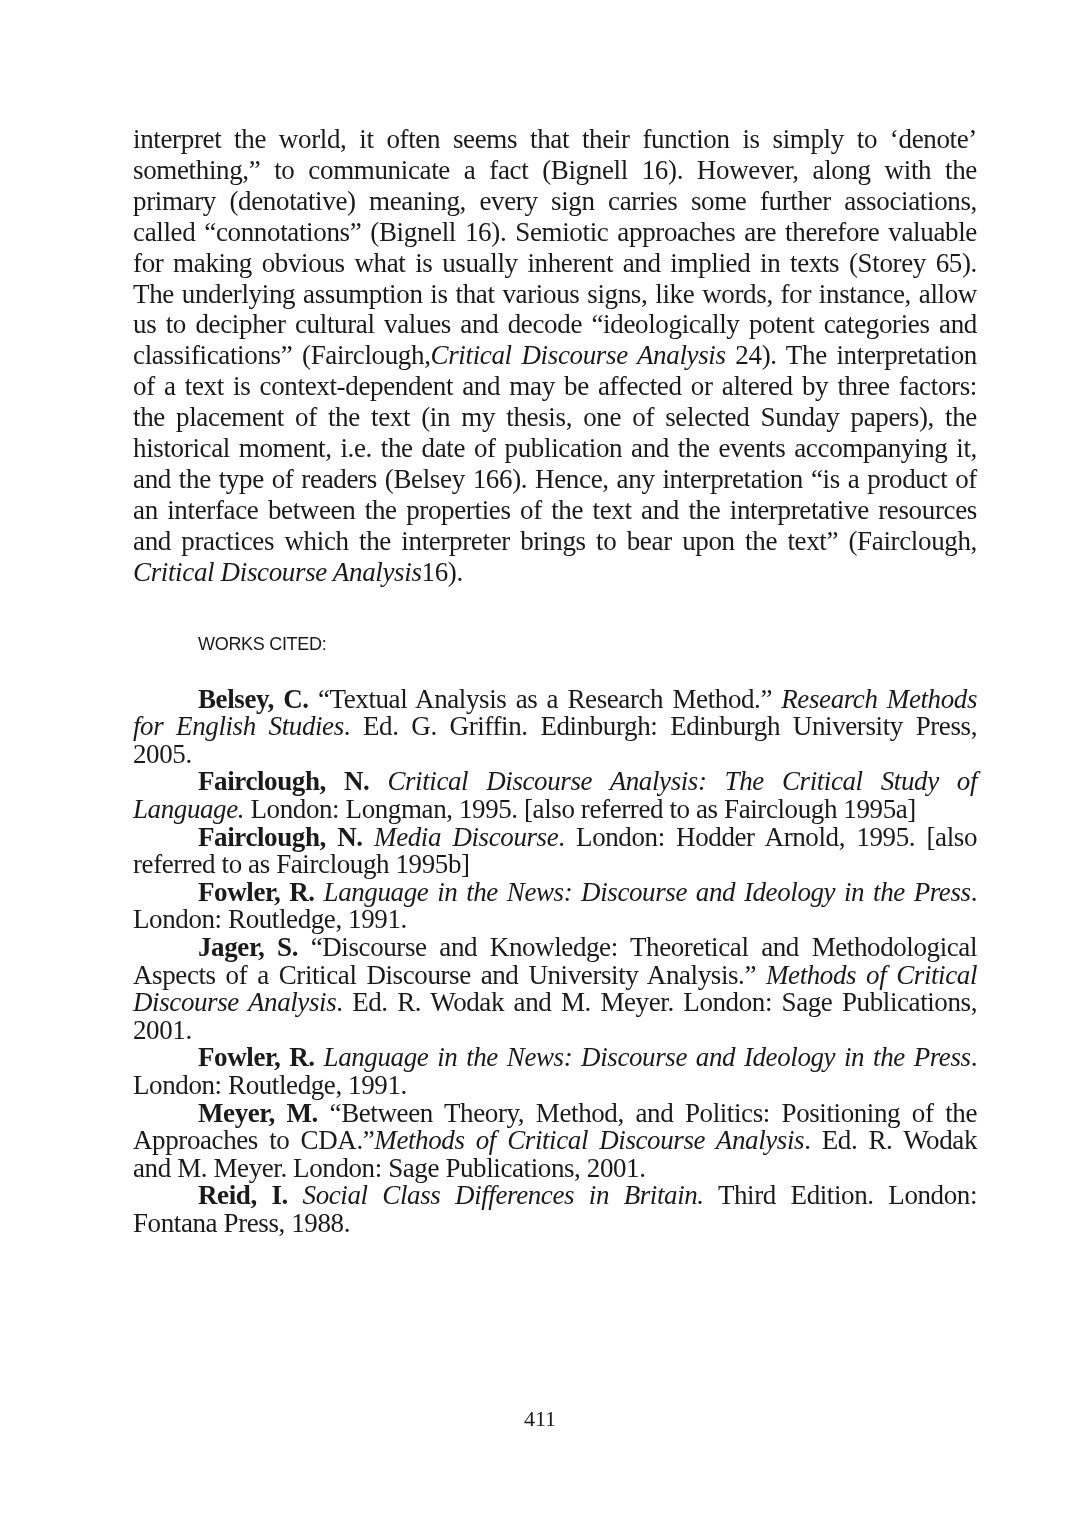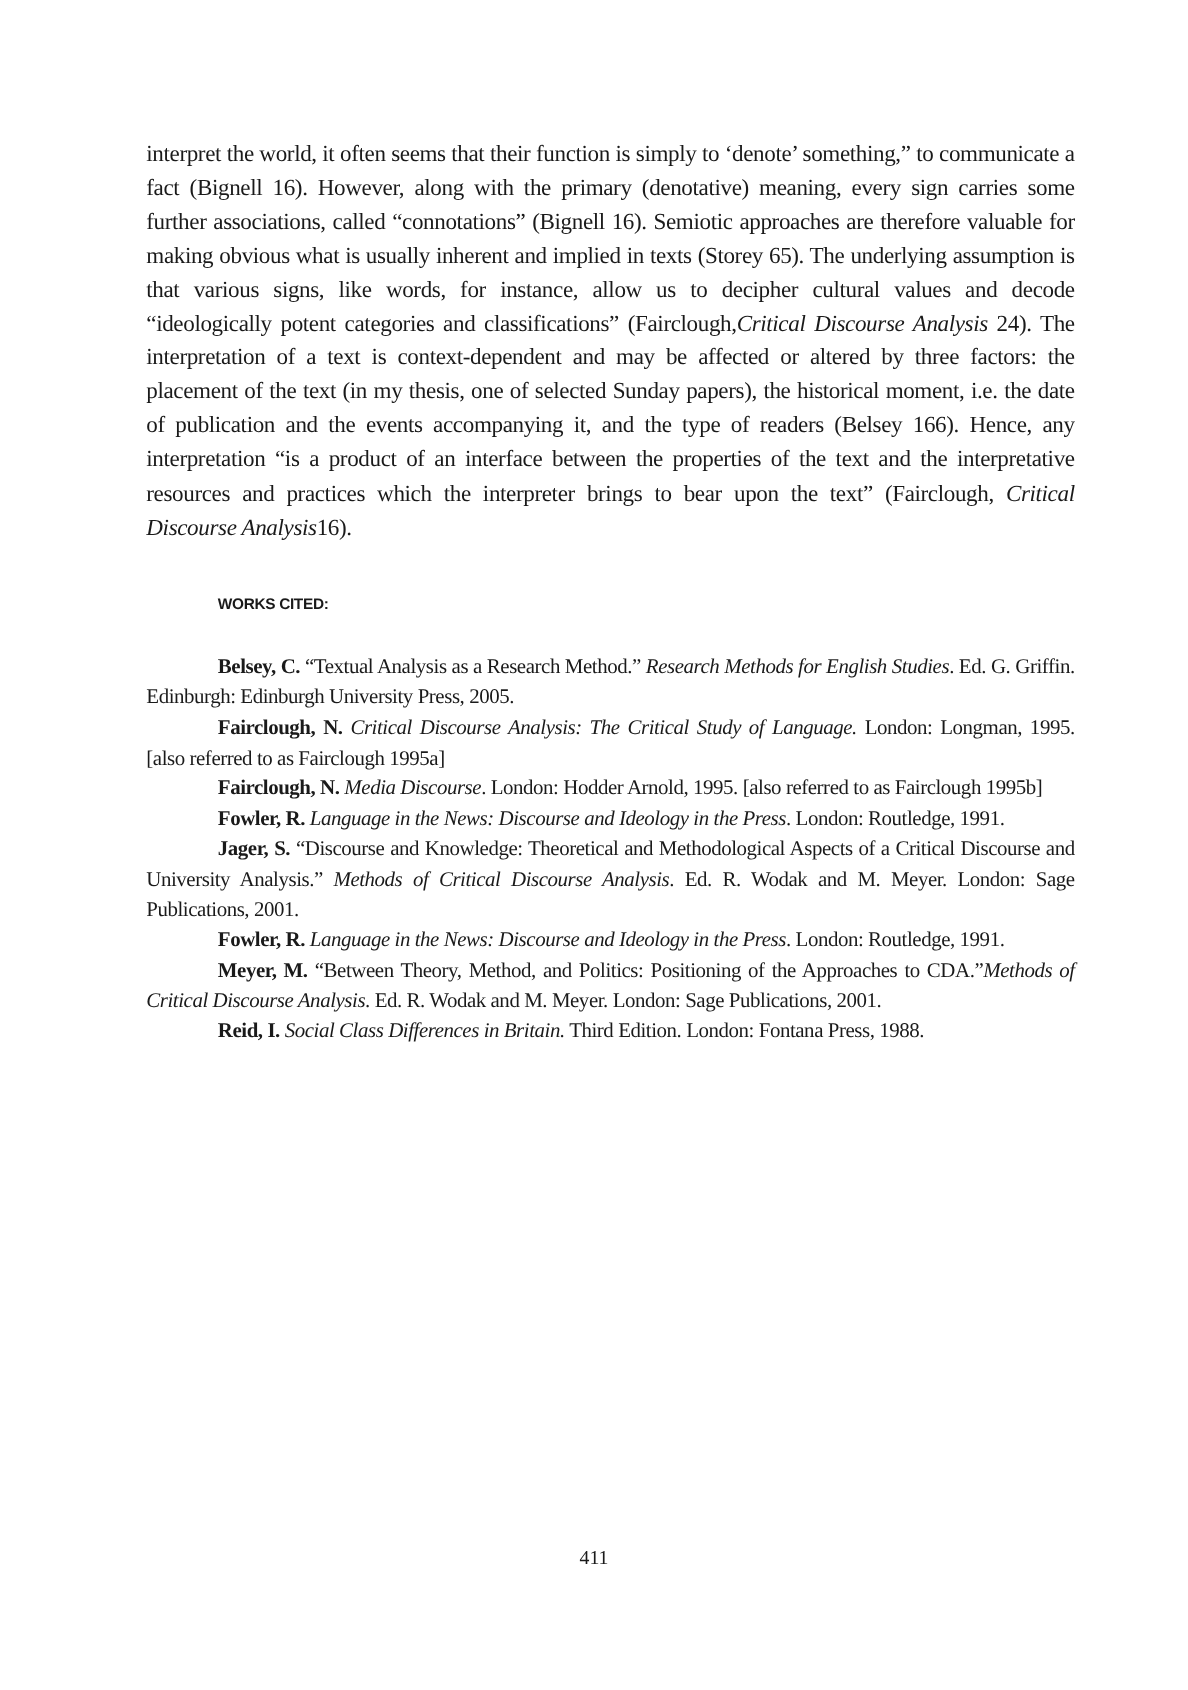--- a/index.html
+++ b/index.html
@@ -1,50 +1,50 @@
 <!DOCTYPE html>
 <html><head>
 <meta charset="utf-8">
 <style>
   html, body { margin: 0; padding: 0; background: #ffffff; }
   body { width: 1080px; height: 1536px; position: relative; overflow: hidden; color: #1a1a1a; }
   .page { position: absolute; left: 133px; top: 124px; width: 844px; }
   .body-para {
     font-family: "Liberation Serif", serif;
-    font-size: 21px;
+    font-size: 27px;
     line-height: 30.9px;
     text-align: justify;
     margin: 0;
     letter-spacing: -0.35px;
   }
   .heading {
     font-family: "Liberation Sans", sans-serif;
-    font-weight: bold;
-    font-size: 14px;
+    font-weight: normal;
+    font-size: 18px;
     letter-spacing: -0.3px;
     margin: 46px 0 0 65px;
     height: 24px;
   }
   .refs { margin-top: 28px; }
   .ref {
     font-family: "Liberation Serif", serif;
-    font-size: 19px;
+    font-size: 27px;
     line-height: 27.6px;
     text-align: justify;
     text-indent: 65px;
     margin: 0;
     letter-spacing: -0.4px;
   }
   .ref b { font-weight: bold; }
   .ref i, .body-para i { font-style: italic; }
   .page-number {
     position: absolute; left: 0; width: 1080px; top: 1406px;
     text-align: center;
     font-family: "Liberation Serif", serif;
-    font-size: 18px;
+    font-size: 22px;
   }
 </style>
 </head>
 <body>
 
 <div class="page">
   <p class="body-para">
     <span>interpret the world, it often seems that their function is simply to ‘denote’ something,” to communicate a fact (Bignell 16). However, along with the primary (denotative) meaning, every sign carries some further associations, called “connotations” (Bignell 16). Semiotic approaches are therefore valuable for making obvious what is usually inherent and implied in texts (Storey 65). The underlying assumption is that various signs, like words, for instance, allow us to decipher cultural values and decode “ideologically potent categories and classifications” (Fairclough,</span><i>Critical Discourse Analysis</i><span> 24). The interpretation of a text is context-dependent and may be affected or altered by three factors: the placement of the text (in my thesis, one of selected Sunday papers), the historical moment, i.e. the date of publication and the events accompanying it, and the type of readers (Belsey 166). Hence, any interpretation “is a product of an interface between the properties of the text and the interpretative resources and practices which the interpreter brings to bear upon the text” (Fairclough, </span><i>Critical Discourse Analysis</i><span>16).</span>
   </p>
 

